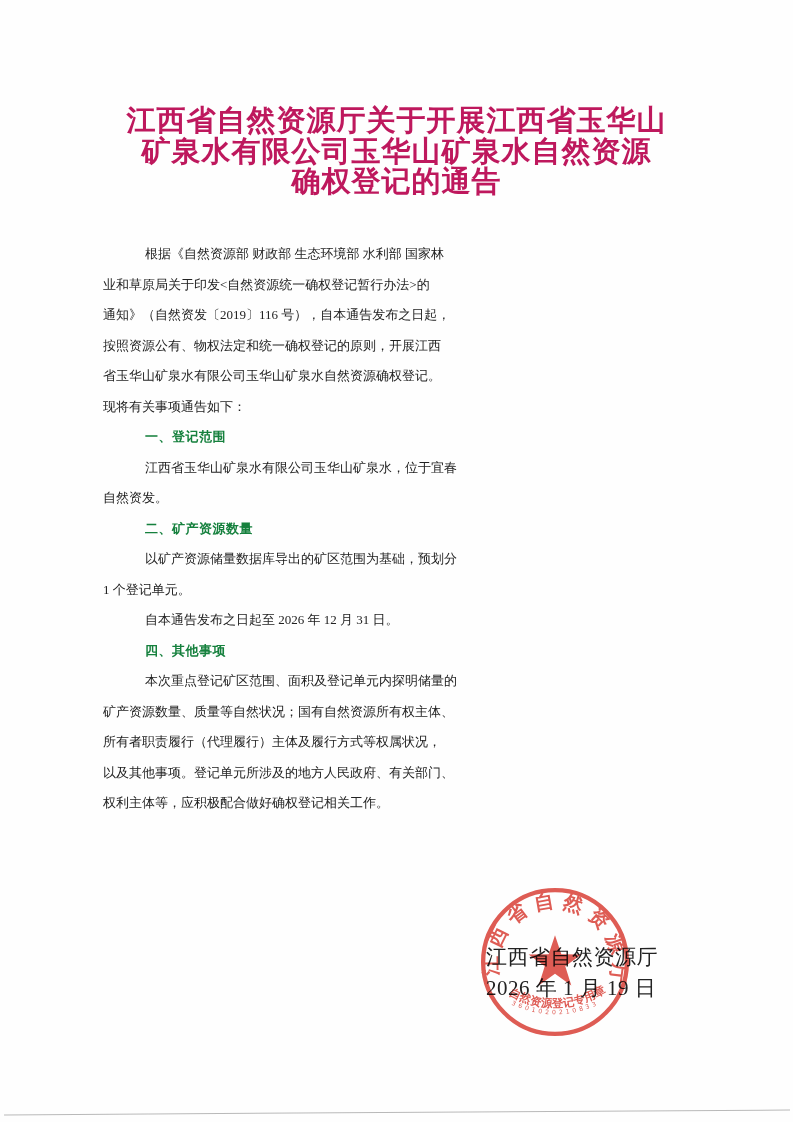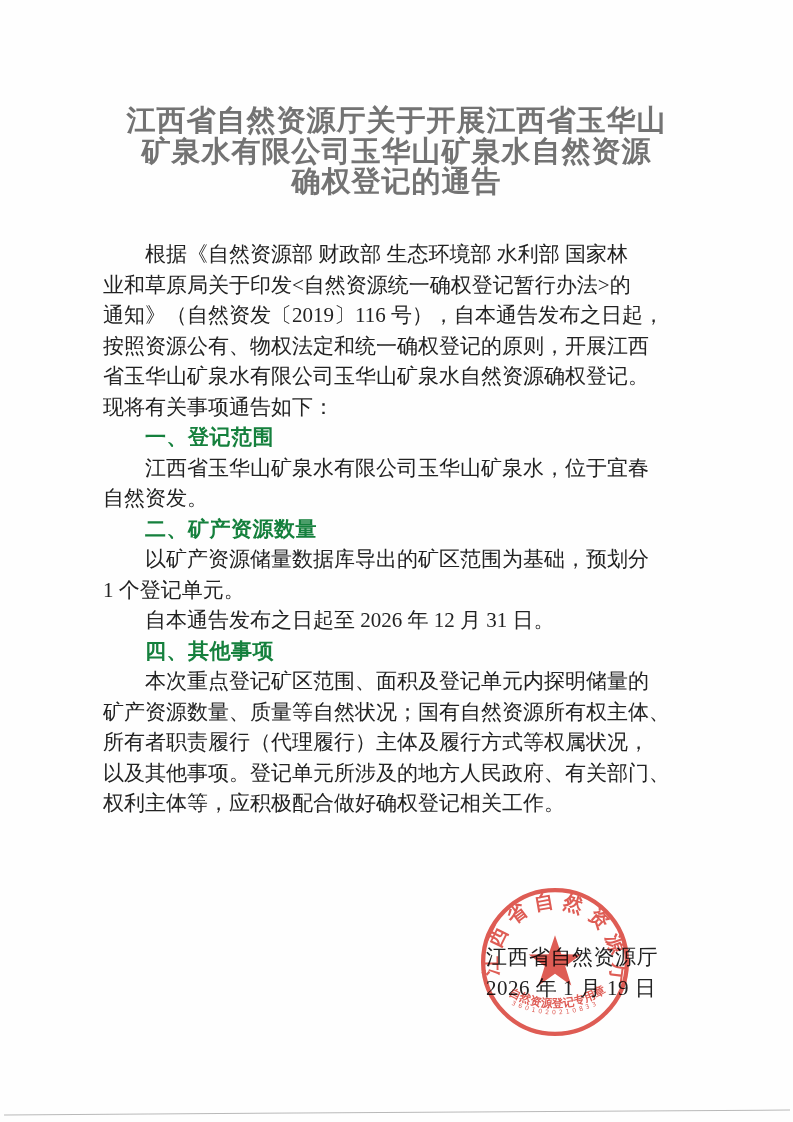--- a/index.html
+++ b/index.html
@@ -11,27 +11,27 @@
     font-family:"Liberation Serif", serif;
     color:#1d1d1d;
   }
   .doc-title{
     position:absolute;
     top:103px;left:60px;width:673px;
     text-align:center;
     font-size:29px;line-height:35px;
     font-weight:bold;
     letter-spacing:1px;
-    color:#737373;
+    color:#be185d;
     font-family:"Liberation Serif", serif;
   }
   .body-flow{
     position:absolute;
     top:239px;left:103px;width:590px;
-    font-size:21px;line-height:30.5px;
+    font-size:13px;line-height:30.5px;
     color:#222222;
   }
   .line{white-space:nowrap;height:30.5px;}
   .indent{text-indent:42px;}
   .sec-heading{
     font-family:"DejaVu Sans", sans-serif;
     font-weight:bold;
     color:#15803d;
     letter-spacing:0.5px;
   }

